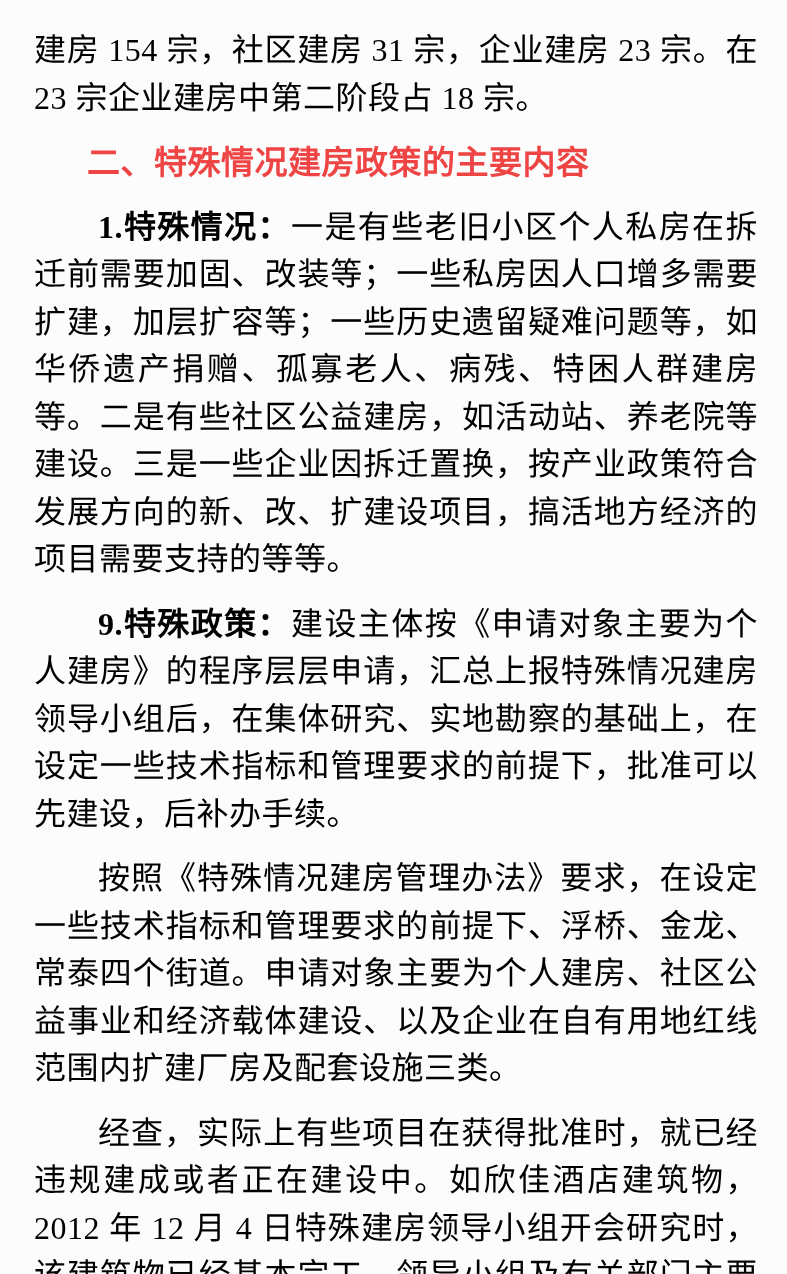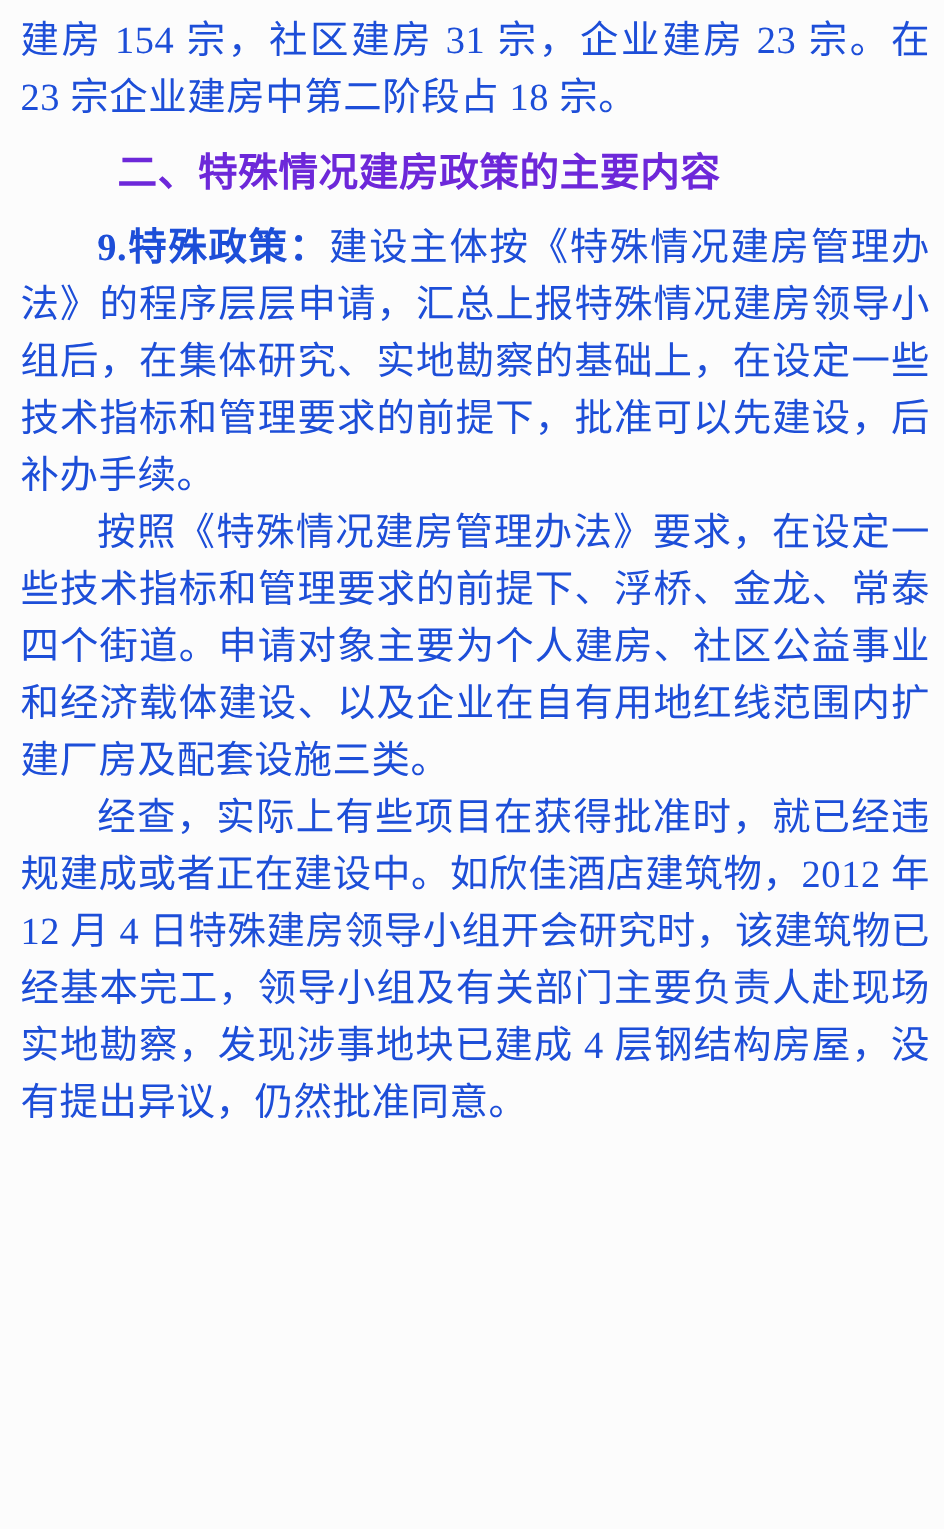--- a/index.html
+++ b/index.html
@@ -13,64 +13,67 @@
     overflow: hidden;
   }
   .page {
     box-sizing: border-box;
     width: 787px;
     height: 1274px;
     background: #fcfcfc;
     padding: 10px 12px 0 17px;
   }
   .doc-body p {
-    margin: 0;
+    margin: 17px;
     font-family: "Liberation Serif", "DejaVu Serif", serif;
     font-size: 32px;
     line-height: 47.5px;
-    color: #1d4ed8;
+    color: #000000;
     text-align: justify;
     text-justify: inter-ideograph;
     text-align-last: left;
     text-indent: 2em;
     letter-spacing: 0.5px;
   }
   .doc-body p.continuation {
     text-indent: 0;
   }
   .doc-body h2.heading {
-    margin: 15px;
+    margin: 4px;
     font-family: "Liberation Sans", "DejaVu Sans", sans-serif;
     font-weight: bold;
     font-size: 33px;
     line-height: 47.5px;
-    color: #6d28d9;
+    color: #ef4444;
     text-indent: 2em;
     letter-spacing: 0.5px;
   }
   .lead {
     font-weight: bold;
   }
 </style>
 </head>
 <body>
 
 <div class="page">
   <div class="doc-body">
 
     <p class="continuation">
       <span>建房 154 宗，社区建房 31 宗，企业建房 23 宗。在 23 宗企业建房中第二阶段占 18 宗。</span>
     </p>
 
     <h2 class="heading">二、特殊情况建房政策的主要内容</h2>
 
+    <p>
+      <span class="lead">1.特殊情况：</span><span>一是有些老旧小区个人私房在拆迁前需要加固、改装等；一些私房因人口增多需要扩建，加层扩容等；一些历史遗留疑难问题等，如华侨遗产捐赠、孤寡老人、病残、特困人群建房等。二是有些社区公益建房，如活动站、养老院等建设。三是一些企业因拆迁置换，按产业政策符合发展方向的新、改、扩建设项目，搞活地方经济的项目需要支持的等等。</span>
+    </p>
 
 
     <p>
-      <span class="lead">9.特殊政策：</span><span>建设主体按《特殊情况建房管理办法》的程序层层申请，汇总上报特殊情况建房领导小组后，在集体研究、实地勘察的基础上，在设定一些技术指标和管理要求的前提下，批准可以先建设，后补办手续。</span>
+      <span class="lead">9.特殊政策：</span><span>建设主体按《申请对象主要为个人建房》的程序层层申请，汇总上报特殊情况建房领导小组后，在集体研究、实地勘察的基础上，在设定一些技术指标和管理要求的前提下，批准可以先建设，后补办手续。</span>
     </p>
 
     <p>
       <span>按照《特殊情况建房管理办法》要求，在设定一些技术指标和管理要求的前提下、浮桥、金龙、常泰四个街道。申请对象主要为个人建房、社区公益事业和经济载体建设、以及企业在自有用地红线范围内扩建厂房及配套设施三类。</span>
     </p>
 
     <p>
       <span>经查，实际上有些项目在获得批准时，就已经违规建成或者正在建设中。如欣佳酒店建筑物，2012 年 12 月 4 日特殊建房领导小组开会研究时，该建筑物已经基本完工，领导小组及有关部门主要负责人赴现场实地勘察，发现涉事地块已建成 4 层钢结构房屋，没有提出异议，仍然批准同意。</span>
     </p>
 

